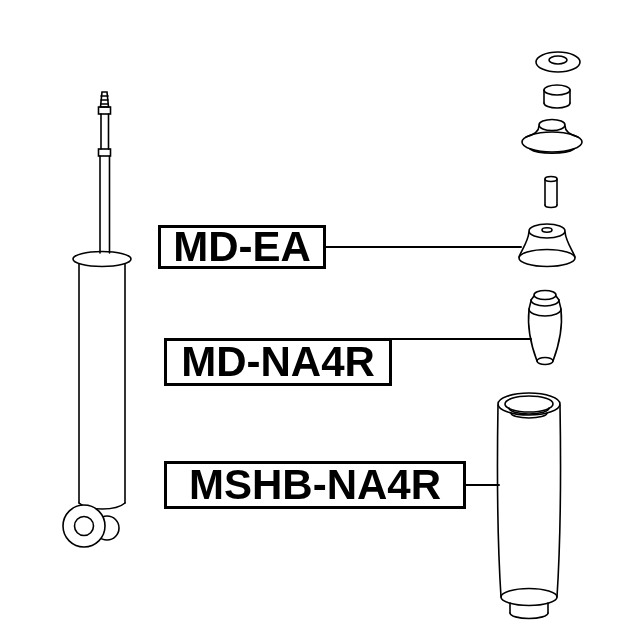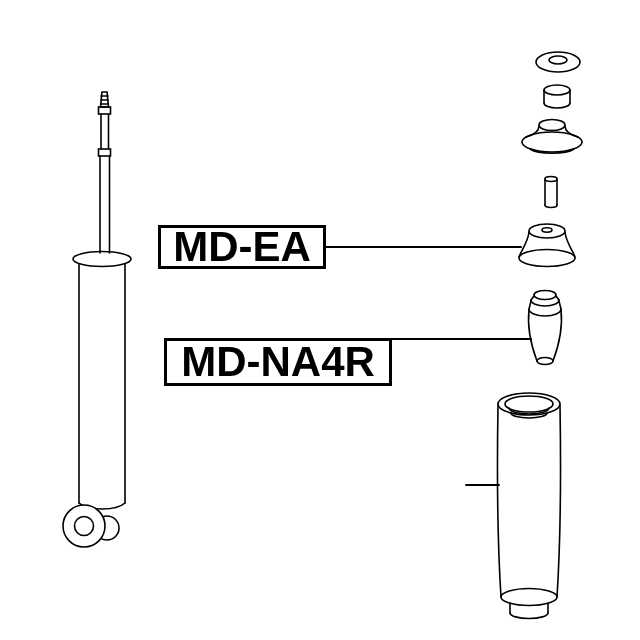--- a/index.html
+++ b/index.html
@@ -142,14 +142,15 @@
       <line x1="326" y1="247" x2="521" y2="247"></line>
       <line x1="392" y1="339" x2="531" y2="339"></line>
       <line x1="466" y1="485" x2="499" y2="485"></line>
     </g>
   </svg>
 
   <div class="label-box box-md-ea">MD-EA</div>
 
   <div class="label-box box-md-na4r">MD-NA4R</div>
 
+  <div class="label-box box-mshb-na4r">MSHB-NA4R</div>
 
 </div>
 
 </body></html>

